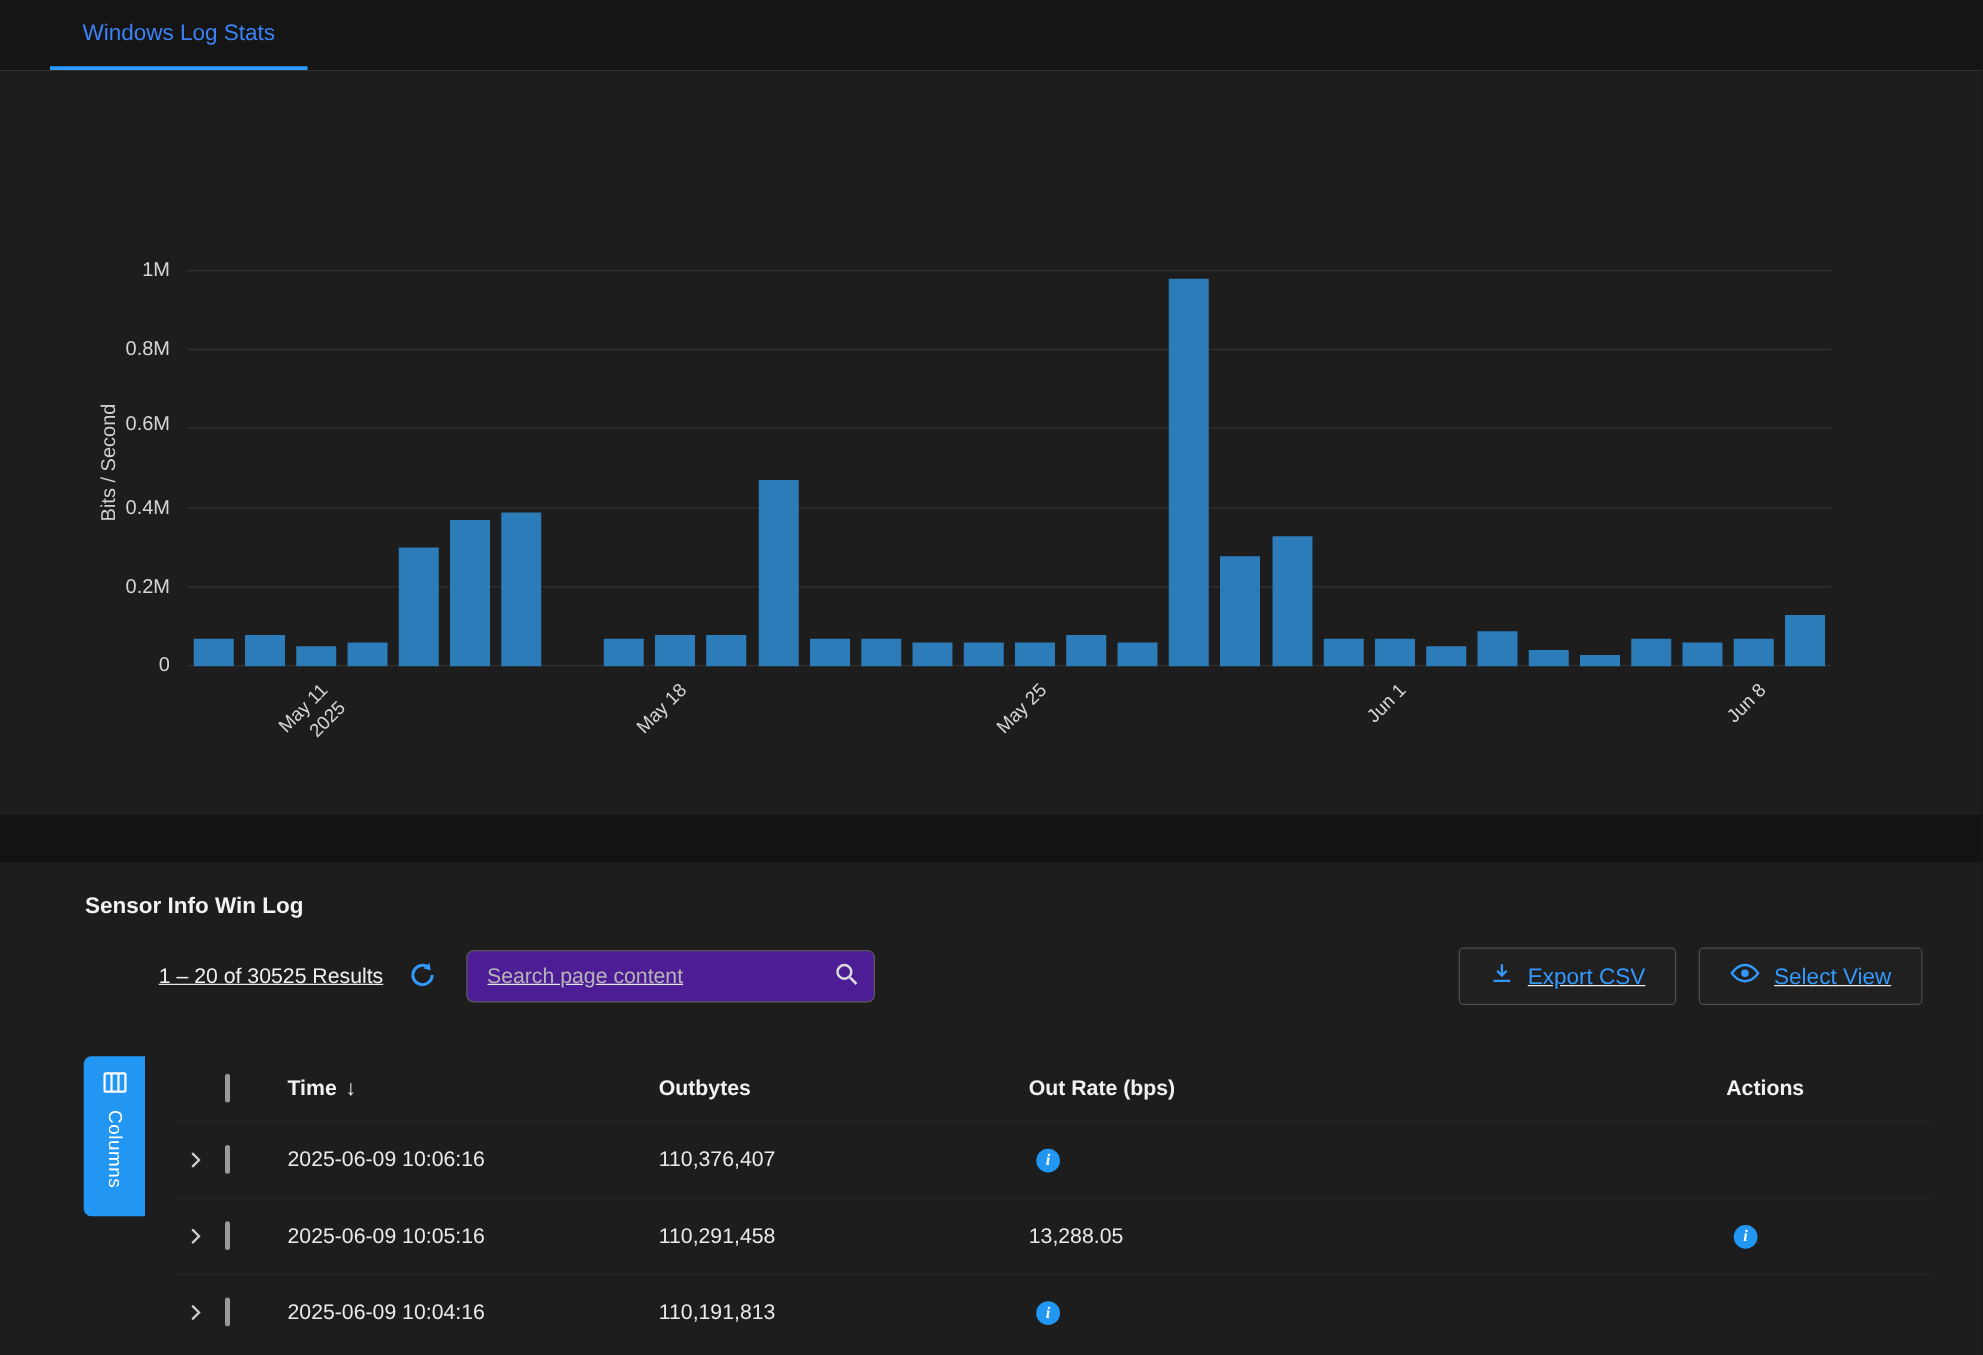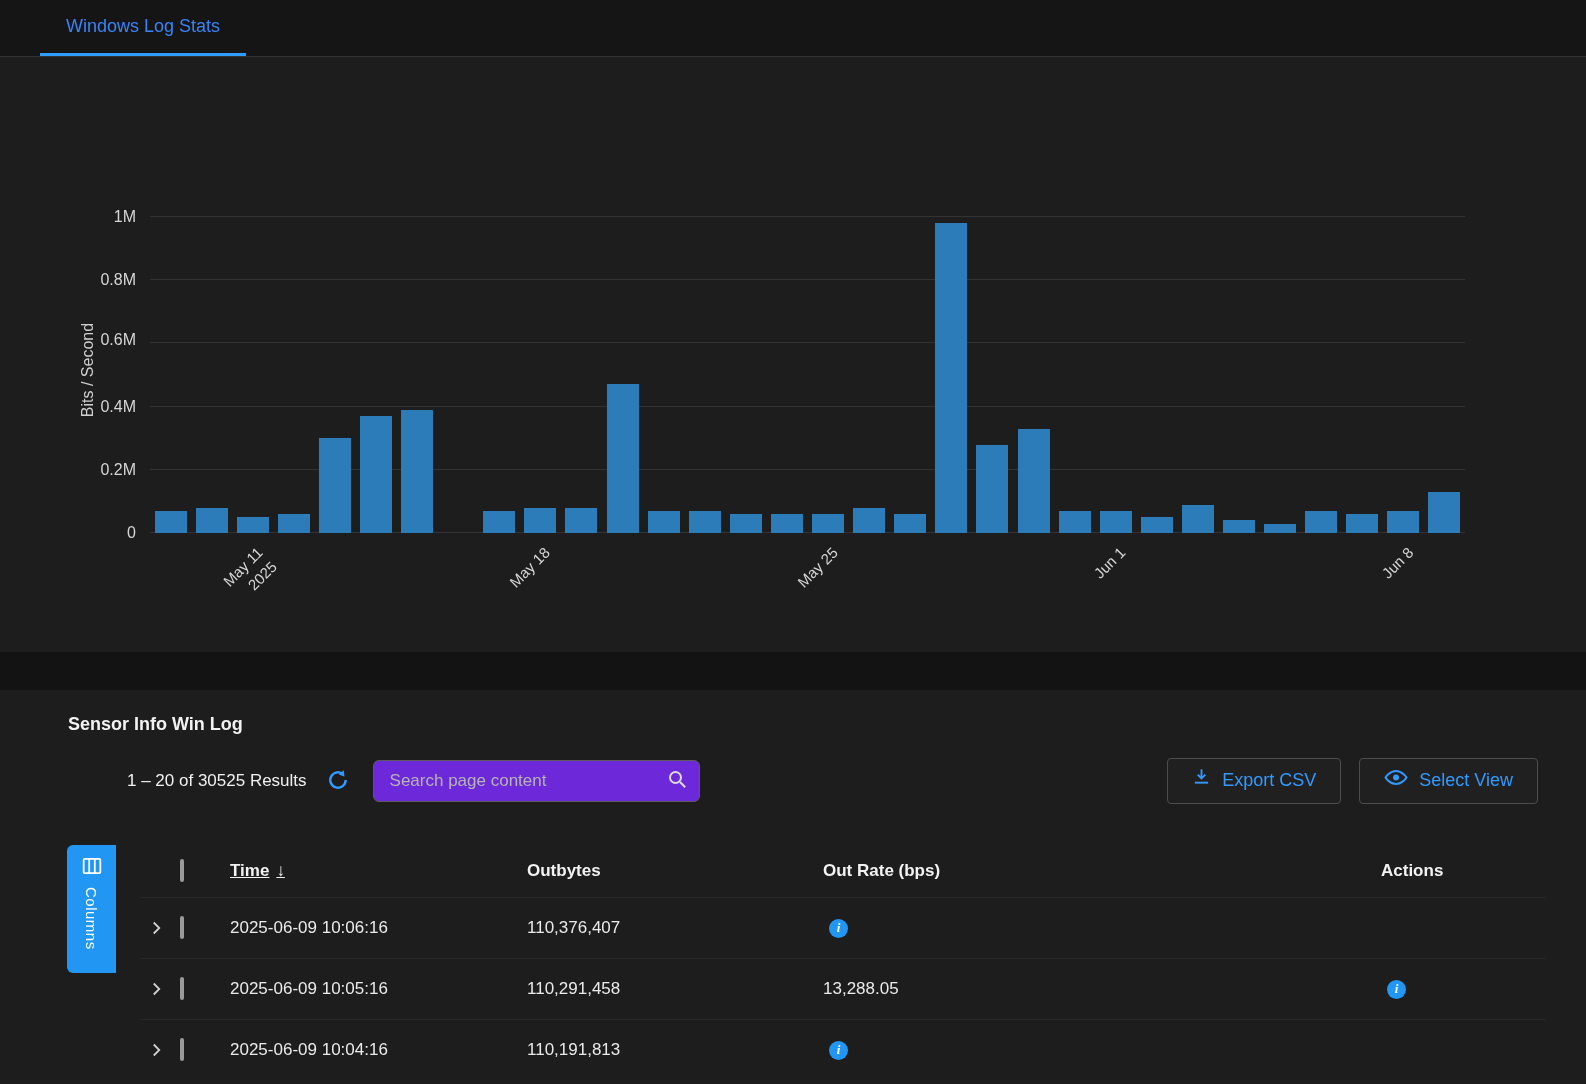--- a/index.html
+++ b/index.html
@@ -19,36 +19,36 @@
   .gridline { position:absolute; left:0; right:0; height:1px; background:#333; }
   .ytick { position:absolute; right:calc(100% + 14px); transform:translateY(50%); font-size:16px; color:#d6d6d6; white-space:nowrap; }
   .bar { position:absolute; bottom:0; width:32px; }
   .xlabel-anchor { position:absolute; top:calc(100% + 10px); width:0; height:0; }
   .xlabel { position:absolute; right:0; top:0; transform:rotate(-45deg); transform-origin:top right; font-size:15px; color:#d6d6d6; white-space:nowrap; text-align:right; line-height:1.35; }
   
   .gap { height:38px; background:#131313; }
   
   .table-panel { position:relative; height:394px; background:#1d1d1d; }
   .section-title { position:absolute; left:68px; top:24px; margin:0; font-size:18px; font-weight:700; color:#f2f2f2; line-height:20px; }
-  .toolbar { position:absolute; left:127px; right:48px; top:68px; height:46px; display:flex; align-items:center; }
+  .toolbar { position:absolute; left:127px; right:48px; top:68px; height:46px; display:flex; align-items:center;text-decoration:underline; }
   .results { font-size:17px; color:#f0f0f0; white-space:nowrap; }
   .icon-btn { margin-left:18px; width:26px; height:26px; display:flex; align-items:center; justify-content:center; cursor:pointer; background:none; border:none; padding:0; }
-  .search-box { margin-left:22px; width:327px; height:42px; border:1px solid #5a5a5a; border-radius:6px; background:#6d28d9; display:flex; align-items:center; padding:0 12px 0 14px; box-sizing:border-box; }
+  .search-box { margin-left:22px; width:327px; height:42px; border:1px solid #5a5a5a; border-radius:6px; background:#4c1d95; display:flex; align-items:center; padding:0 12px 0 14px; box-sizing:border-box; }
   .search-box input { flex:1; background:transparent; border:none; outline:none; color:#e8e8e8; font-size:17px; font-family:"Liberation Sans", sans-serif; min-width:0; }
   .search-box input::placeholder { color:#b5b5b5; }
   .spacer { flex:1; }
-  .btn { height:46px; border:1px solid #4d4d4d; background:#202020; border-radius:4px; color:#3399ff; font-size:18px; display:flex; align-items:flex-end; gap:11px; padding:12px 24px; margin-left:18px; cursor:pointer; font-family:"Liberation Sans", sans-serif; }
+  .btn { height:46px; border:1px solid #4d4d4d; background:#202020; border-radius:4px; color:#3399ff; font-size:18px; display:flex; align-items:center; gap:11px; padding:12px 24px; margin-left:18px; cursor:pointer; font-family:"Liberation Sans", sans-serif; }
   
   .columns-tab { position:absolute; left:67px; top:155px; width:49px; height:128px; background:#2196f3; border-radius:6px 0 0 6px; display:flex; flex-direction:column; align-items:center; padding-top:11px; box-sizing:border-box; color:#fff; cursor:pointer; }
   .columns-label { writing-mode:vertical-rl; font-size:15px; margin-top:7px; letter-spacing:0.5px; }
   .table-area { position:absolute; left:140px; right:40px; top:155px; }
   .thead, .trow { display:grid; grid-template-columns:40px 50px 297px 296px 558px 1fr; align-items:center; }
   .thead { height:52px; font-weight:700; font-size:17px; color:#f2f2f2; }
   .trow { height:60px; border-top:1px solid #272727; font-size:17px; color:#eaeaea; }
-  .th-time { display:flex; align-items:center; gap:7px;text-decoration:underline; }
+  .th-time { display:flex; align-items:center; gap:7px; }
   .sort-arrow { font-size:17px; font-weight:400; }
   .cb { width:20px; height:20px; border:2px solid #9a9a9a; border-radius:3px; background:transparent; box-sizing:border-box; cursor:pointer; }
   .chev { display:flex; align-items:center; justify-content:center; width:24px; height:24px; margin-left:4px; cursor:pointer; }
   .info { width:19px; height:19px; border-radius:50%; background:#2196f3; color:#fff; font-size:13px; font-weight:700; font-style:italic; display:flex; align-items:center; justify-content:center; margin-left:6px; cursor:pointer; font-family:"Liberation Serif", serif; }
 </style>
 </head>
 <body>
 
 <div class="tabbar">
   <div class="tab">Windows Log Stats</div>

